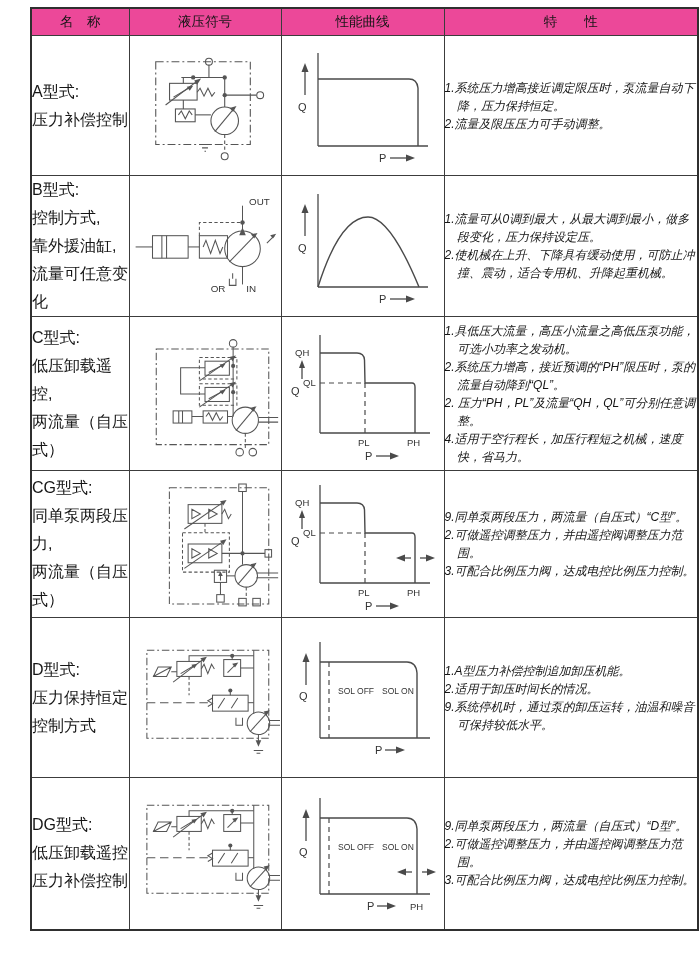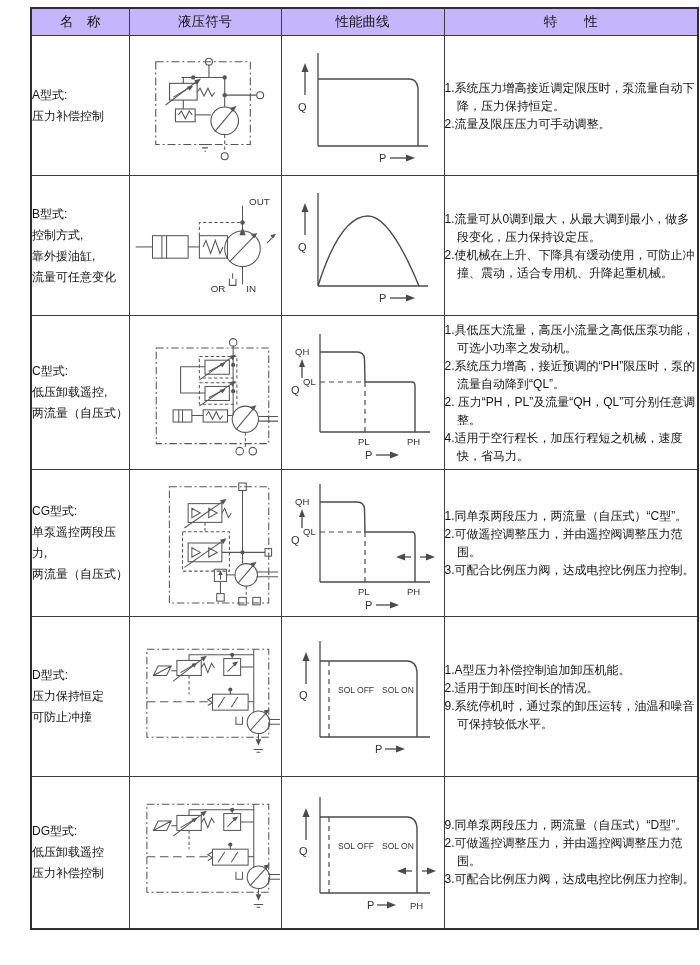--- a/index.html
+++ b/index.html
@@ -3,24 +3,24 @@
 <meta charset="utf-8">
 <style>
   html,body{margin:0;padding:0;background:#fff;}
   body{width:700px;height:965px;font-family:"Liberation Sans","DejaVu Sans",sans-serif;color:#151515;}
   .page{position:relative;padding-top:7px;}
   .title-row{display:flex;align-items:center;gap:7px;margin:0 0 9px 5px;}
   .title-sq{width:15px;height:15px;background:#8f8f8f;}
   .title-txt{font-size:18px;font-weight:bold;letter-spacing:1px;}
   table.ctrl{border-collapse:collapse;margin-left:30px;table-layout:fixed;width:667px;border:2px solid #2f2f2f;}
   table.ctrl th, table.ctrl td{border:1px solid #3c3c3c;padding:0;vertical-align:middle;}
-  thead th{background:#c4b5fd;height:26px;font-size:13.5px;font-weight:400;}
-  td.name-cell{padding:4px 4px 4px 10px;font-size:12px;line-height:1.75;}
+  thead th{background:#ec4899;height:26px;font-size:13.5px;font-weight:400;}
+  td.name-cell{padding:4px 4px 4px 10px;font-size:16px;line-height:1.75;}
   td.sym-cell,td.curve-cell{text-align:center;}
-  td.feat-cell{padding:6px 4px 6px 7px;font-size:12px;line-height:1.5;}
+  td.feat-cell{padding:6px 4px 6px 7px;font-size:12px;line-height:1.5;font-style:italic;}
   .feat{margin:0;padding-left:1.05em;text-indent:-1.05em;}
   svg{display:inline-block;vertical-align:middle;}
   svg text{fill:#333;font-family:"Liberation Sans","DejaVu Sans",sans-serif;}
   .ln{fill:none;stroke:#555;stroke-width:1.1;}
   .lnd{fill:none;stroke:#555;stroke-width:1.1;stroke-dasharray:8 3 2 3;}
   .lnp{fill:none;stroke:#555;stroke-width:1.1;stroke-dasharray:3.5 2.5;}
   .cv{fill:none;stroke:#4a4a4a;stroke-width:1.4;}
   .ax{fill:none;stroke:#4a4a4a;stroke-width:1.3;}
   .dash{fill:none;stroke:#4a4a4a;stroke-width:1.2;stroke-dasharray:5 4;}
   .ah{fill:#4a4a4a;stroke:none;}
@@ -215,21 +215,21 @@
           <p class="feat">1.具低压大流量，高压小流量之高低压泵功能，可选小功率之发动机。</p>
           <p class="feat">2.系统压力增高，接近预调的“PH”限压时，泵的流量自动降到“QL”。</p>
           <p class="feat">2. 压力“PH，PL”及流量“QH，QL”可分别任意调整。</p>
           <p class="feat">4.适用于空行程长，加压行程短之机械，速度快，省马力。</p>
         </td>
       </tr>
 
       <tr style="height:108px">
         <td class="name-cell">
           <div>CG型式:</div>
-          <div>单泵遥控两段压力,</div>
+          <div>同单泵两段压力,</div>
           <div>两流量（自压式）</div>
         </td>
         <td class="sym-cell">
           <svg width="150" height="146" viewBox="0 0 160 148">
             <rect class="lnd" x="42" y="14" width="106" height="124"></rect>
             <rect class="ln" x="116" y="10" width="8" height="8"></rect>
             <path class="ln" d="M120 18 V96"></path>
             <rect class="ln" x="62" y="32" width="36" height="20"></rect>
             <path class="ln" d="M66 37 l9 5 l-9 5 z M84 37 l9 5 l-9 5 z"></path>
             <path class="ln" d="M98 42 l3 -5 l4 10 l3 -5"></path>
@@ -275,31 +275,31 @@
             <line class="ax" x1="132" y1="85" x2="141" y2="85"></line>
               <polygon class="ah" points="147,85 138,81.5 138,88.5"></polygon>
             <text x="70" y="123" font-size="9.5">PL</text>
             <text x="119" y="123" font-size="9.5">PH</text>
             <text x="77" y="137" font-size="11">P</text>
             <line class="ax" x1="88" y1="133" x2="104" y2="133"></line>
               <polygon class="ah" points="111,133 102,129.5 102,136.5"></polygon>
           </svg>
         </td>
         <td class="feat-cell">
-          <p class="feat">1.同单泵两段压力，两流量（自压式）“C型”。</p>
+          <p class="feat">9.同单泵两段压力，两流量（自压式）“C型”。</p>
           <p class="feat">2.可做遥控调整压力，并由遥控阀调整压力范围。</p>
           <p class="feat">3.可配合比例压力阀，达成电控比例压力控制。</p>
         </td>
       </tr>
 
       <tr style="height:160px">
         <td class="name-cell">
           <div>D型式:</div>
           <div>压力保持恒定</div>
-          <div>可防止冲撞</div>
+          <div>控制方式</div>
         </td>
         <td class="sym-cell">
           <svg width="150" height="148" viewBox="0 0 160 150">
             <rect class="lnd" x="18" y="24" width="130" height="94"></rect>
             <path class="ln" d="M30 42 h14 l-5 10 h-14 z M25 52 L44 42"></path>
             <path class="ln" d="M44 47 H50"></path>
             <rect class="ln" x="50" y="36" width="26" height="16"></rect>
             <path class="ln" d="M54 49 L69 40"></path>
               <polygon class="ah5" points="72,38.5 65.5,39.5 68.5,43.5"></polygon>
             <path class="ln" d="M76 44 l3 -5 l4 10 l4 -10 l3 5"></path>

